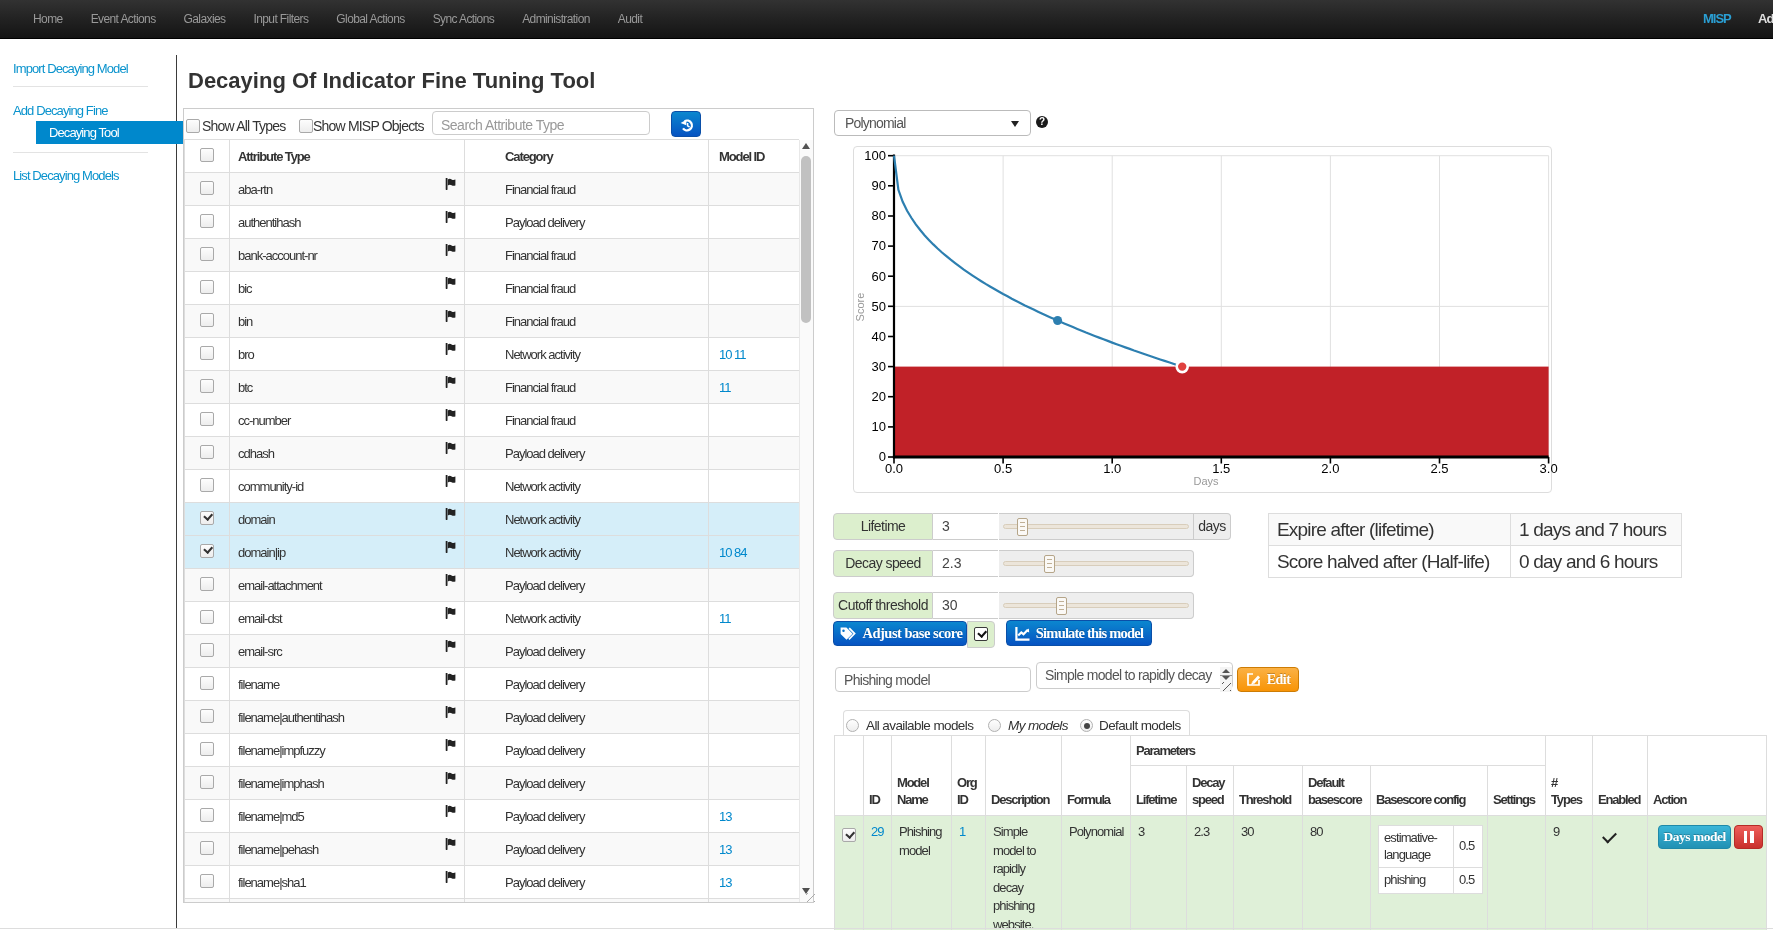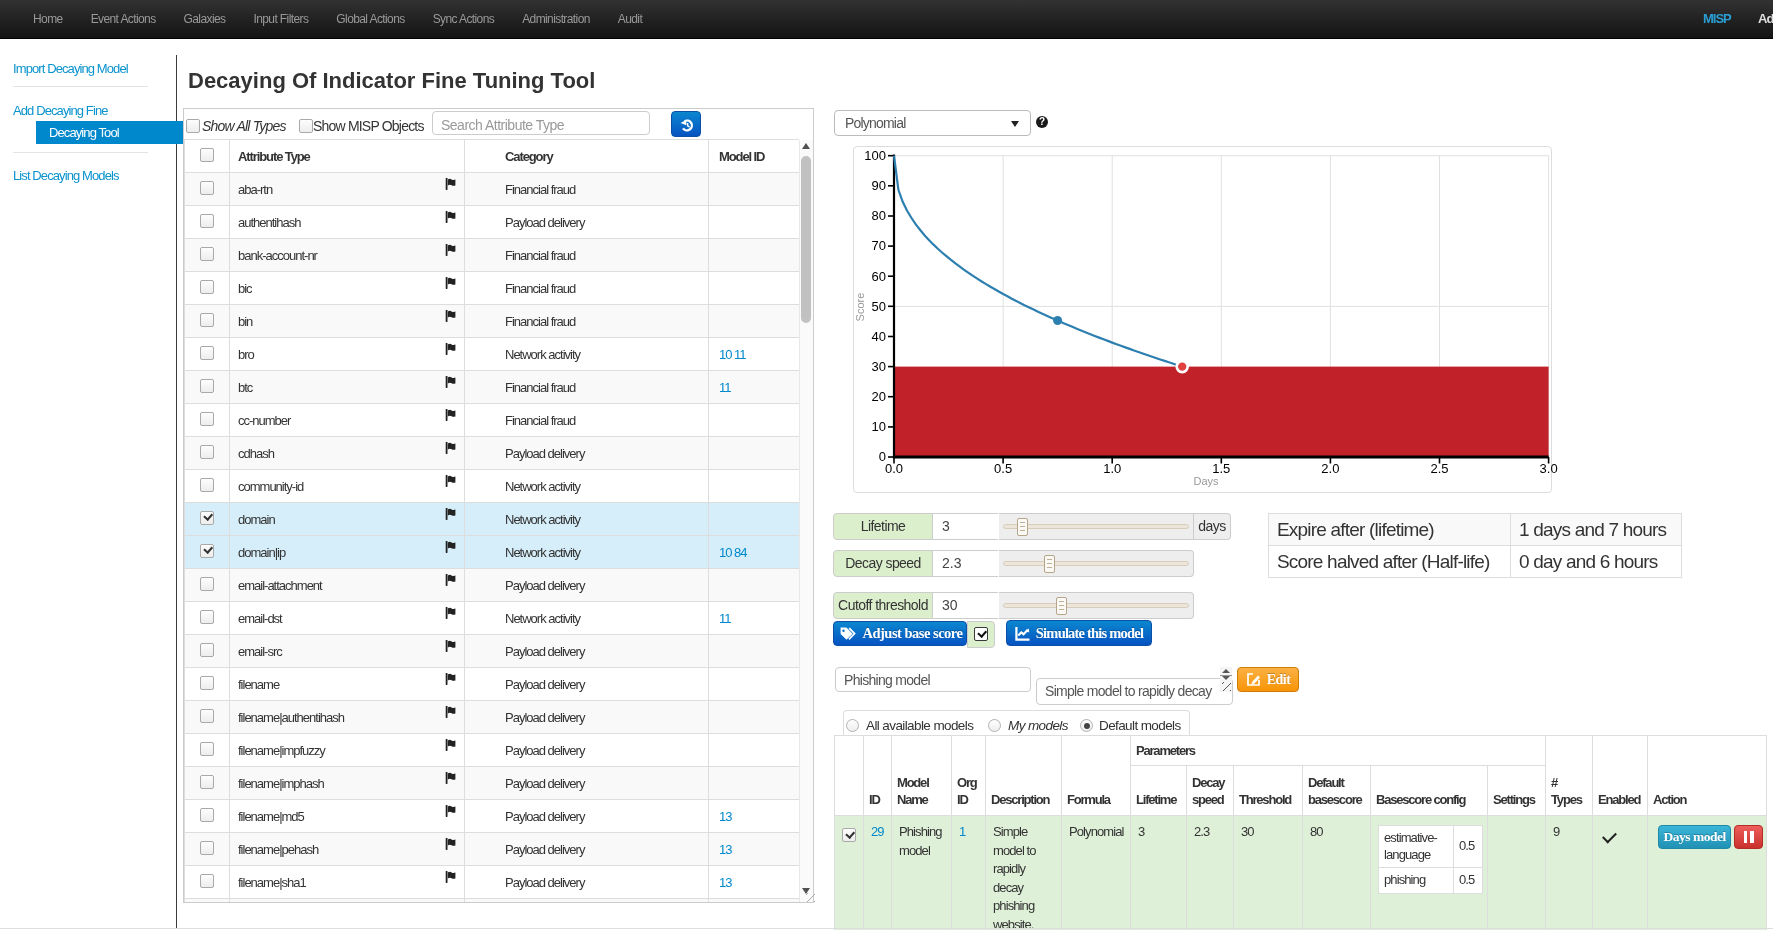--- a/index.html
+++ b/index.html
@@ -28,21 +28,21 @@
 #title { position:absolute; left:188px; top:70px; font-size:22px; font-weight:bold;
   color:#333; line-height:1; }
 
 #panelL { position:absolute; left:183px; top:108px; width:631px; height:795px;
   border:1px solid #ccc; background:#fff; box-sizing:border-box; }
 .cb { display:inline-block; width:12px; height:12px; border:1px solid #a9a9a9;
   border-radius:2px; background:linear-gradient(180deg,#fdfdfd,#ededed); position:relative; }
 .cb.ck::after { content:""; position:absolute; left:2.5px; top:1.5px; width:6px; height:3.5px;
   border-left:2px solid #333; border-bottom:2px solid #333; transform:rotate(-48deg); }
 #tl-cb1 { position:absolute; left:186px; top:119px; }
-#tl-lb1 { position:absolute; left:202px; top:118px; font-size:14px; letter-spacing:-0.8px; color:#333; line-height:17px;font-style:italic;}
+#tl-lb1 { position:absolute; left:202px; top:118px; font-size:14px; letter-spacing:-0.8px; color:#333; line-height:17px;}
 #tl-cb2 { position:absolute; left:299px; top:119px; }
 #tl-lb2 { position:absolute; left:313px; top:118px; font-size:14px; letter-spacing:-0.8px; color:#333; line-height:17px;}
 #search { position:absolute; left:432px; top:111px; width:218px; height:24px; border:1px solid #ccc;
   border-radius:4px; font-size:14px; letter-spacing:-0.5px; color:#999; line-height:24px; padding-left:8px; box-sizing:border-box; padding-top:1px; }
 #searchbtn { position:absolute; left:671px; top:111px; width:30px; height:26px;
   background:linear-gradient(180deg,#0b87cf,#0653c2); border:1px solid #0a4fa8;
   border-radius:4px; box-sizing:border-box; }
 
 #tblwrap { position:absolute; left:184px; top:139px; width:615px; height:763px; overflow:hidden; }
 table.attr { border-collapse:collapse; table-layout:fixed; width:615px; font-size:13px; letter-spacing:-1px; color:#333; }
@@ -516,21 +516,21 @@
 <div id="adjcb">
     <span class="cb ck"></span>
   </div>
 <div class="bbtn" style="left:1006px; top:620px; width:146px; height:26px; letter-spacing:-0.8px;"><svg width="15" height="15" viewBox="0 0 15 15" style="margin-right:6px; margin-top:1px;">
       <path d="M1.4 1 V13.6 H14.5" fill="none" stroke="#fff" stroke-width="2.2"></path>
       <path d="M3.2 9.5 L6.3 6.4 L8.5 8.2 L12.8 3.8" fill="none" stroke="#fff" stroke-width="2.2"></path>
       <path d="M13.8 2.6 L14.2 6.6 L10.6 5 Z" fill="#fff"></path>
     </svg>Simulate this model</div>
 
 <div class="tinput" style="left:835px; top:667px; width:196px; height:25px;">Phishing model</div>
-<div class="tinput" style="left:1036px; top:678px; width:197px; height:27px; padding-right:14px; overflow:hidden; white-space:nowrap;">Simple model to rapidly decay</div>
+<div class="tinput" style="left:1036px; top:662px; width:197px; height:27px; padding-right:14px; overflow:hidden; white-space:nowrap;">Simple model to rapidly decay</div>
 <div style="position:absolute; left:1220px; top:667px; width:12px; height:25px; background:#f4f4f4;">
   <div class="arr-up" style="left:2px; top:2px; border-bottom-color:#555; border-left-width:4px; border-right-width:4px; border-bottom-width:4.5px;"></div>
   <div style="position:absolute; left:0px; top:7.5px; width:12px; height:1px; background:#999;"></div>
   <div class="arr-dn" style="left:2px; top:9px; border-top-color:#555; border-left-width:4px; border-right-width:4px; border-top-width:4.5px;"></div>
 </div>
 <div style="position:absolute; left:1222px; top:682px; width:9px; height:9px;
    background:linear-gradient(135deg, transparent 46%, #555 46%, #555 54%, transparent 54%) 0 0/18px 18px,
    linear-gradient(135deg, transparent 46%, #555 46%, #555 54%, transparent 54%) 5px 5px/8px 8px;"></div>
 <div class="bbtn" id="editbtn" style="left:1237px; top:667px; width:62px; height:25px; font-size:14px;"><svg width="15" height="15" viewBox="0 0 15 15" style="margin-right:6px;">
       <path d="M13 8 V13 H2 V2 H7" fill="none" stroke="#fff" stroke-width="1.7"></path>

